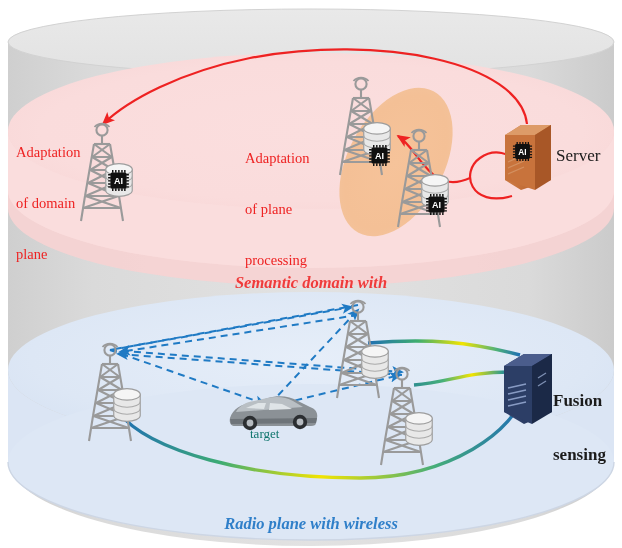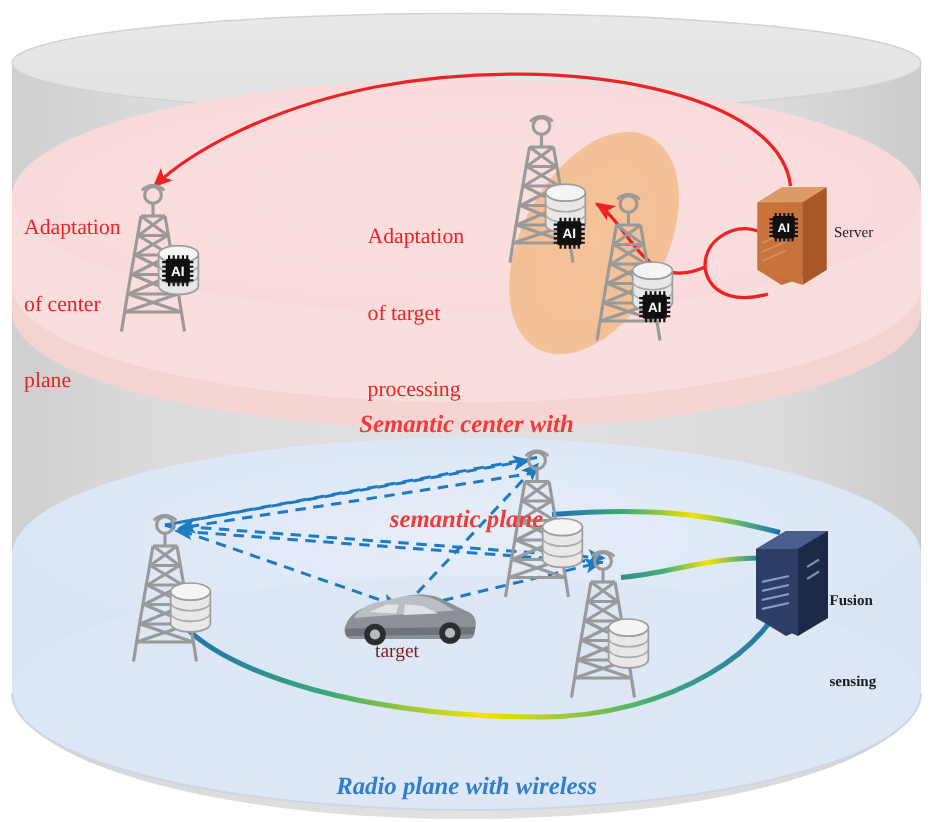--- a/index.html
+++ b/index.html
@@ -6,22 +6,22 @@
   body{width:622px;height:548px;overflow:hidden;
        font-family:"Liberation Serif", serif;}
   #stage{position:relative;width:554px;height:548px;background:#ffffff;}
   svg{position:absolute;left:0;top:0;}
   .lbl{position:absolute;white-space:pre;}
   .red{color:#ee2222;font-family:"Liberation Serif", serif;font-size:14.5px;line-height:17px;}
   .domain-red{color:#ef3b3b;font-style:italic;font-weight:bold;font-size:16.5px;
               line-height:21px;text-align:center;font-family:"Liberation Serif", serif;}
   .domain-blue{color:#2f7fc9;font-style:italic;font-weight:bold;font-size:16.5px;
                line-height:21px;text-align:center;font-family:"Liberation Serif", serif;}
-  .blk{color:#1b1b1b;font-size:10px;line-height:18px;font-family:"Liberation Serif", serif;}
-  .tiny{color:#7f1d1d;font-size:13px;font-family:"Liberation Serif", serif;}
+  .blk{color:#1b1b1b;font-size:17px;line-height:18px;font-family:"Liberation Serif", serif;}
+  .tiny{color:#0f766e;font-size:13px;font-family:"Liberation Serif", serif;}
 </style>
 </head>
 <body>
 
 <div id="stage">
 
 <svg width="622" height="548" viewBox="0 0 622 548">
   <defs>
     <linearGradient id="gcyl" x1="0" y1="0" x2="1" y2="0">
       <stop offset="0" stop-color="#cfcfcf"></stop>
@@ -239,45 +239,44 @@
       <path d="M508 388 L526 384 M508 394 L526 390 M508 400 L526 396 M508 406 L526 402"></path>
     </g>
     <g stroke="#9db0d6" stroke-width="1.4" opacity="0.75">
       <path d="M538 378 L546 373 M538 386 L546 381"></path>
     </g>
   </g>
 </svg>
 
 <div class="lbl red" style="left:16px;top:110px;">
   <div>Adaptation</div>
-  <div>of center</div>
+  <div>of domain</div>
   <div>plane</div>
 </div>
 
 <div class="lbl red" style="left:245px;top:116px;">
   <div>Adaptation</div>
-  <div>of target</div>
+  <div>of plane</div>
   <div>processing</div>
 </div>
 
 <div class="lbl red" style="left:511px;top:190px;">
 </div>
 
 <div class="lbl blk" style="left:556px;top:147px;">Server</div>
 
 <div class="lbl blk" style="left:553px;top:356px;font-weight:bold;">
   <div>Fusion</div>
   <div>sensing</div>
 </div>
 
 <div class="lbl tiny" style="left:250px;top:426px;">target</div>
 
 <div class="lbl domain-red" style="left:161px;top:230px;width:300px;">
-  <div>Semantic center with</div>
-  <div>semantic plane</div>
+  <div>Semantic domain with</div>
 </div>
 
 <div class="lbl domain-blue" style="left:161px;top:471px;width:300px;">
   <div>Radio plane with wireless</div>
   
 </div>
 
 </div>
 
 </body></html>

